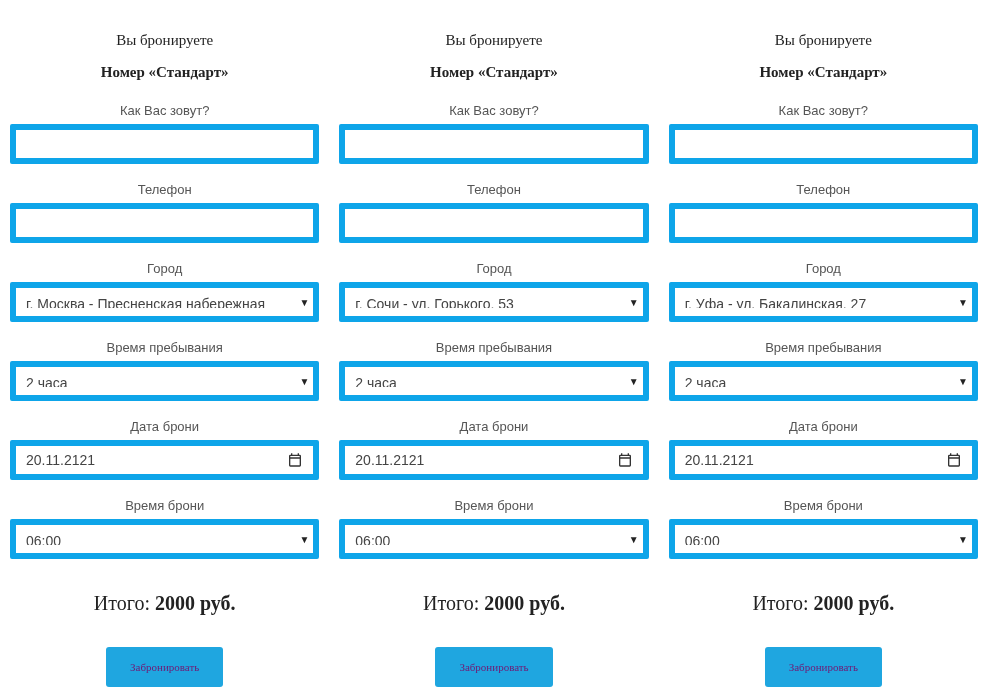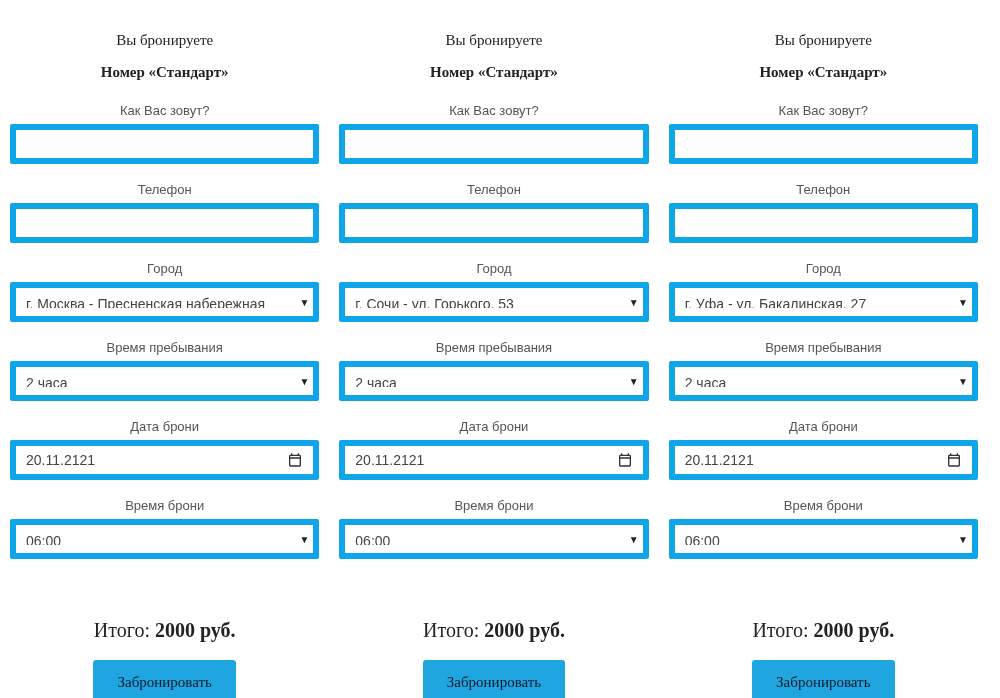--- a/index.html
+++ b/index.html
@@ -86,38 +86,38 @@
   }
   .date-text {
     font-size: 14px;
     color: #444;
   }
   .calendar-icon svg {
     display: block;
   }
   .total {
     font-family: Georgia, 'Times New Roman', serif;
-    margin-top: 60px;
+    margin-top: 33px;
     font-size: 20px;
     color: #222;
   }
   .total .amount {
     font-weight: bold;
   }
   .total .currency {
     font-weight: bold;
   }
   .book-btn {
     display: inline-block;
-    margin-top: 18px;
+    margin-top: 32px;
     background: #1fa6e0;
-    color: #0f172a;
+    color: #701a75;
     border: none;
     padding: 14px 24px;
-    font-size: 15px;
+    font-size: 11px;
     border-radius: 3px;
     cursor: pointer;
     font-family: Georgia, 'Times New Roman', serif;
   }
 </style>
 </head>
 <body>
 
 <div class="container">
 

